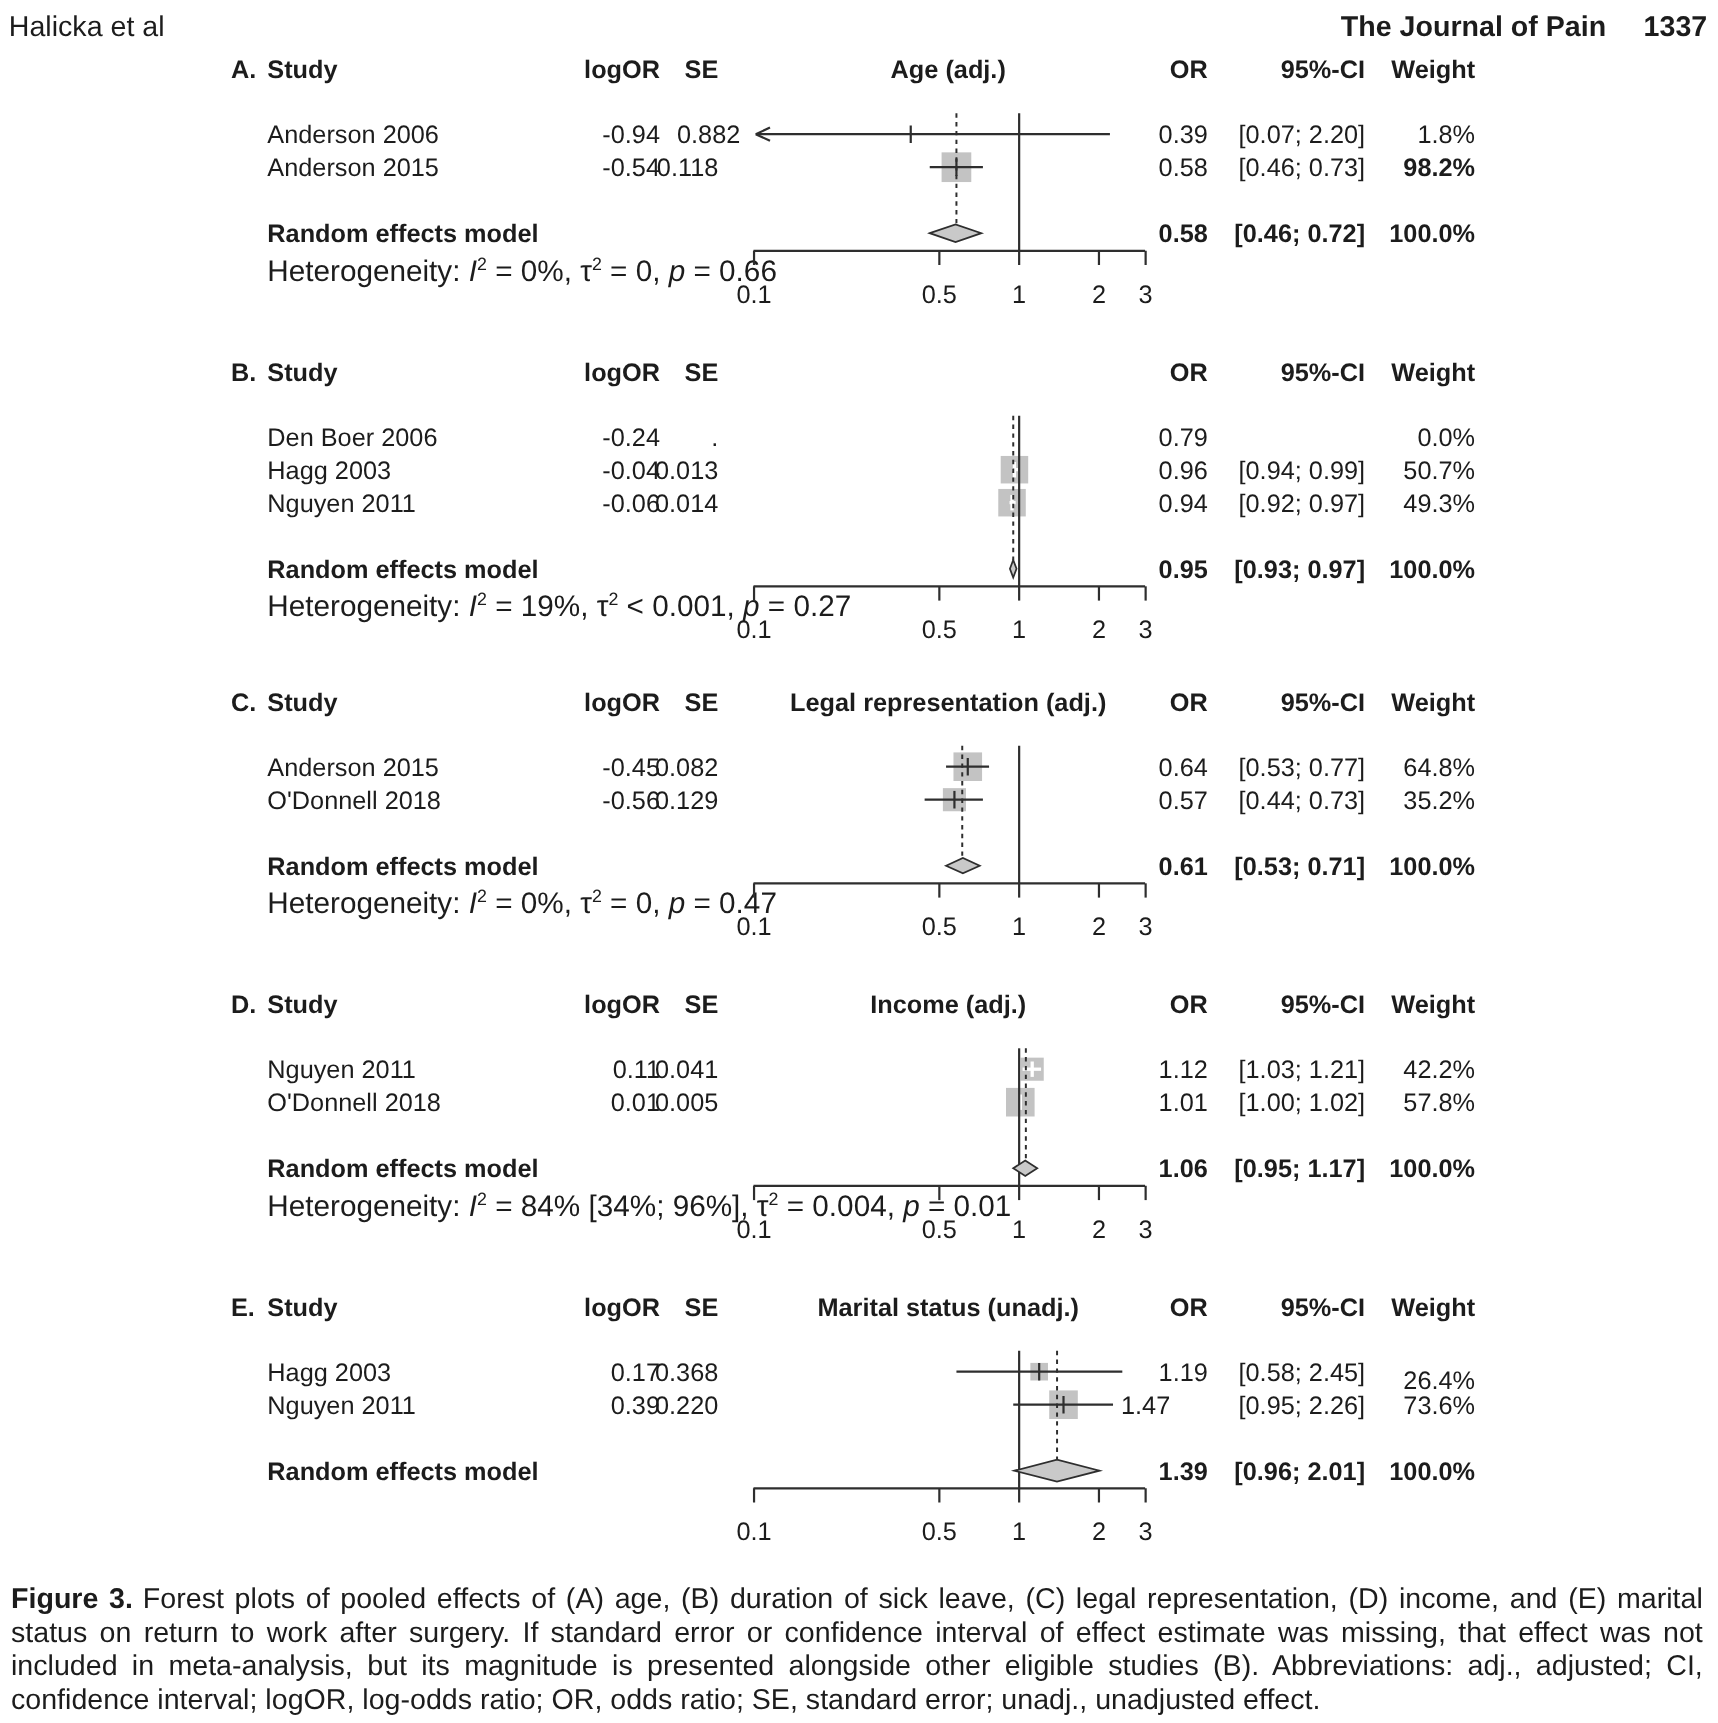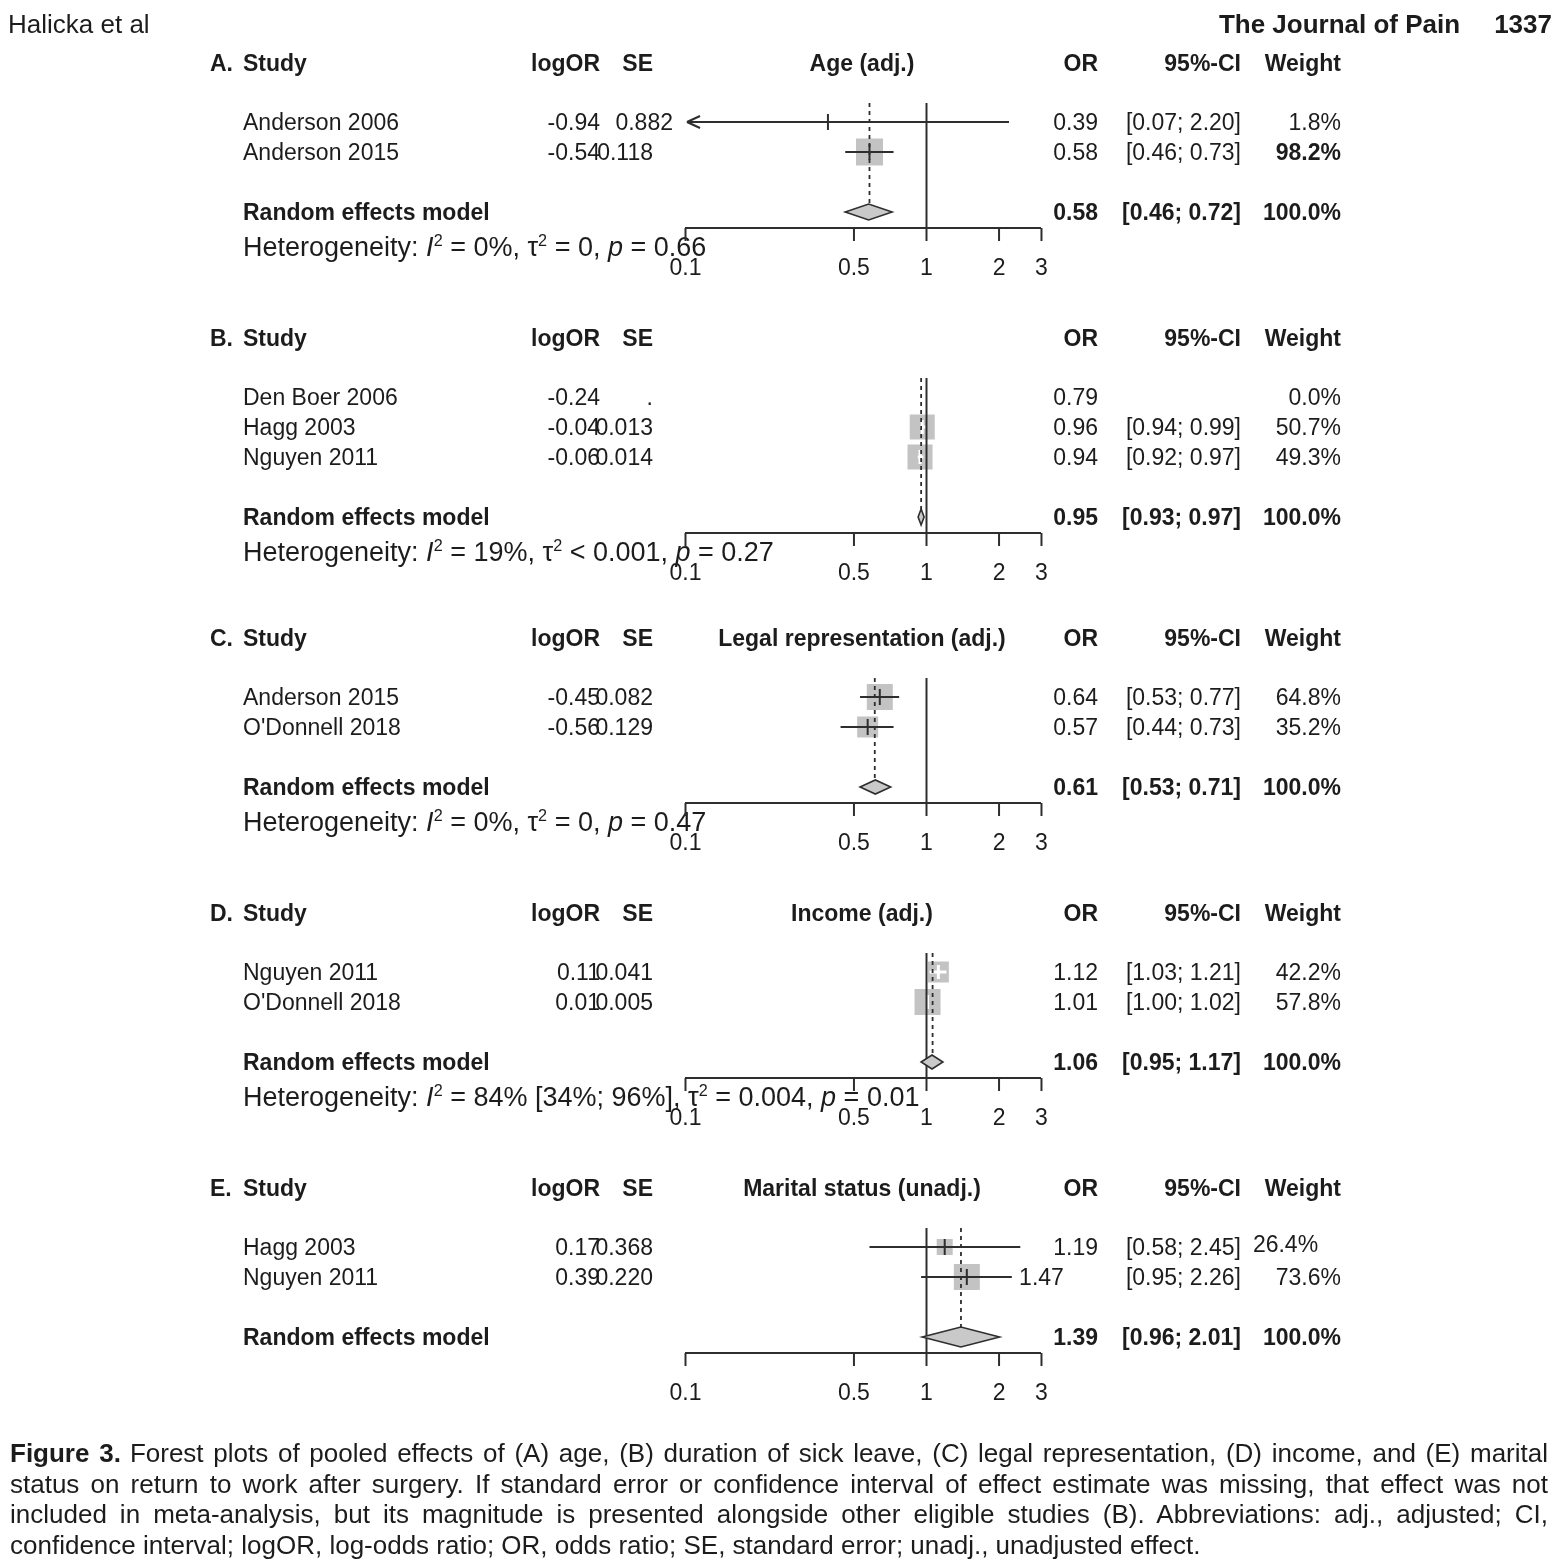--- a/index.html
+++ b/index.html
@@ -234,21 +234,21 @@
       <div class="cell ra b" style="left: 535px; width: 118px; top: 8px;">SE</div>
       <div class="cell b ctr" style="left: 662px; width: 400px; top: 8px;">Marital status (unadj.)</div>
       <div class="cell ra b" style="left: 985px; width: 113px; top: 8px;">OR</div>
       <div class="cell ra b" style="left: 1070px; width: 171px; top: 8px;">95%-CI</div>
       <div class="cell ra b" style="left: 1230px; width: 111px; top: 8px;">Weight</div>
       <div class="cell" style="left: 243px; width: 235px; top: 67px;">Hagg 2003</div>
       <div class="cell ra" style="left: 460px; width: 140px; top: 67px;">0.17</div>
       <div class="cell ra" style="left: 535px; width: 118px; top: 67px;">0.368</div>
       <div class="cell ra" style="left: 985px; width: 113px; top: 67px;">1.19</div>
       <div class="cell ra" style="left: 1070px; width: 171px; top: 67px;">[0.58; 2.45]</div>
-      <div class="cell ra" style="left: 1230px; width: 111px; top: 64px; text-align: center;">26.4%</div>
+      <div class="cell ra" style="left: 1230px; width: 111px; top: 75px;">26.4%</div>
       <div class="cell" style="left: 243px; width: 235px; top: 97px;">Nguyen 2011</div>
       <div class="cell ra" style="left: 460px; width: 140px; top: 97px;">0.39</div>
       <div class="cell ra" style="left: 535px; width: 118px; top: 97px;">0.220</div>
       <div class="cell ra" style="left: 985px; width: 113px; top: 97px; text-align: center;">1.47</div>
       <div class="cell ra" style="left: 1070px; width: 171px; top: 97px;">[0.95; 2.26]</div>
       <div class="cell ra" style="left: 1230px; width: 111px; top: 97px;">73.6%</div>
       <div class="cell b" style="left: 243px; top: 157px;">Random effects model</div>
       <div class="cell ra b" style="left: 985px; width: 113px; top: 157px;">1.39</div>
       <div class="cell ra b" style="left: 1070px; width: 171px; top: 157px;">[0.96; 2.01]</div>
       <div class="cell ra b" style="left: 1230px; width: 111px; top: 157px;">100.0%</div>

